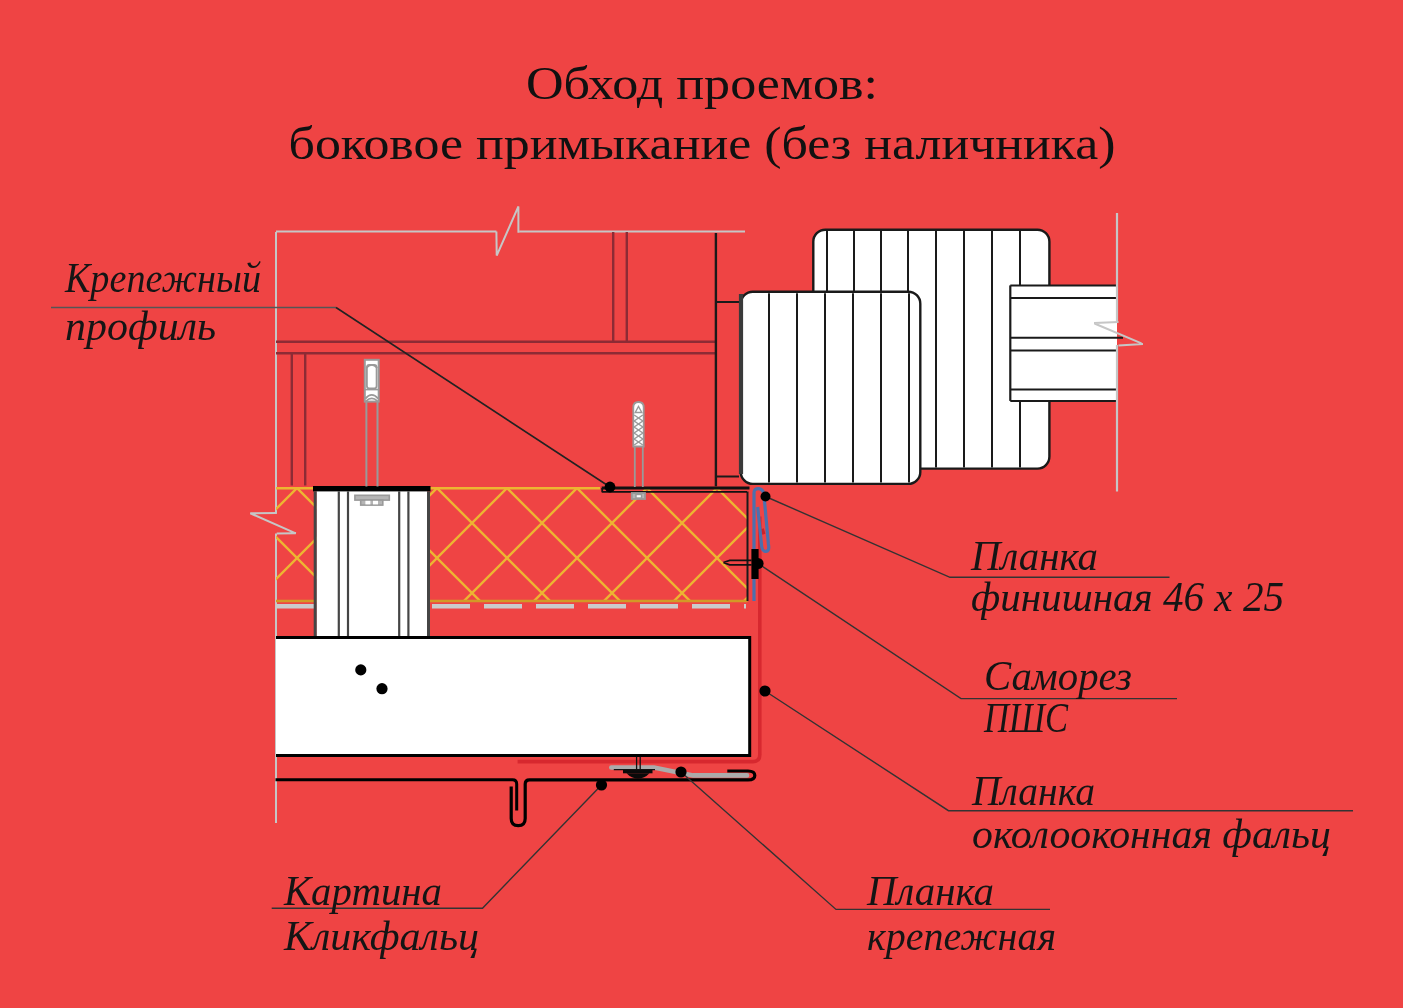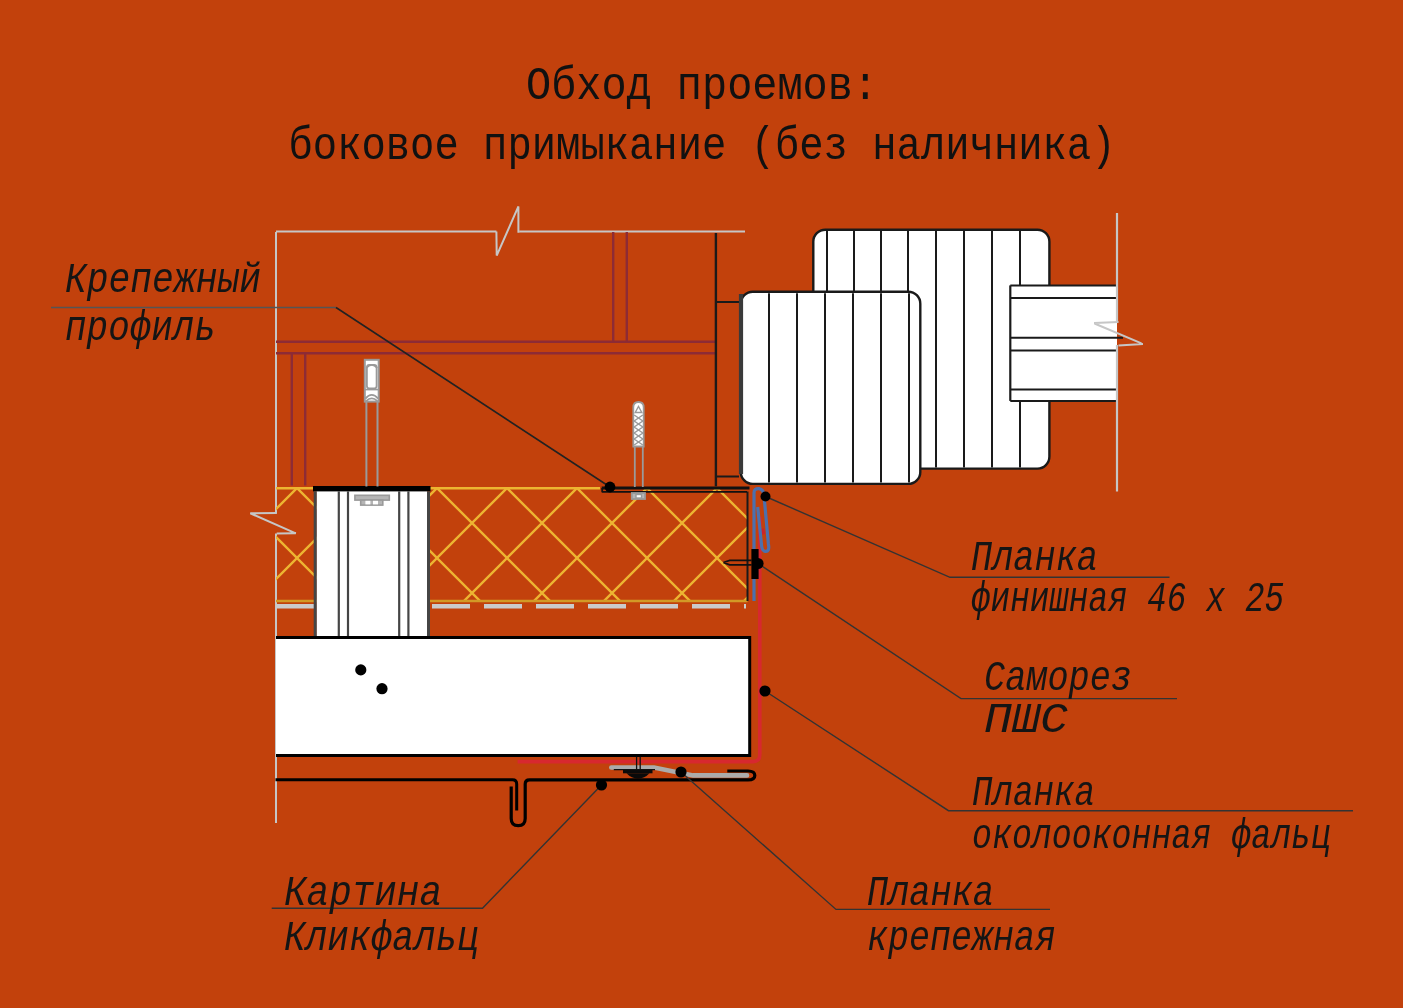--- a/index.html
+++ b/index.html
@@ -1,17 +1,17 @@
 <!DOCTYPE html>
 <html><head>
 <meta charset="utf-8">
 <style>
   html,body{margin:0;padding:0;background:#ffffff;}
-  #page{position:relative;width:1403px;height:1008px;background:#c2410c;overflow:hidden;
-        font-family:Liberation Mono, monospace;}
+  #page{position:relative;width:1403px;height:1008px;background:#ef4444;overflow:hidden;
+        font-family:Liberation Serif, serif;}
   svg{position:absolute;left:0;top:0;}
 </style>
 </head>
 <body>
 <div id="page">
 <svg width="1403" height="1008" viewBox="0 0 1403 1008">
   <defs>
 
     <pattern id="ins" width="70" height="70" patternUnits="userSpaceOnUse" patternTransform="translate(297,488)">
       <path d="M-2,-2 L72,72 M72,-2 L-2,72" stroke="#edb531" stroke-width="2.3" fill="none"></path>

